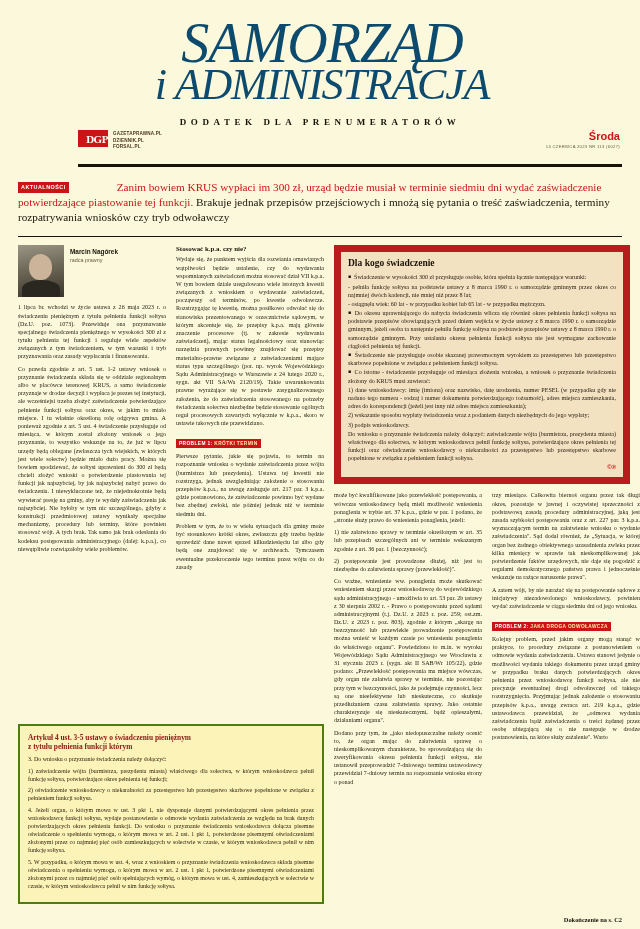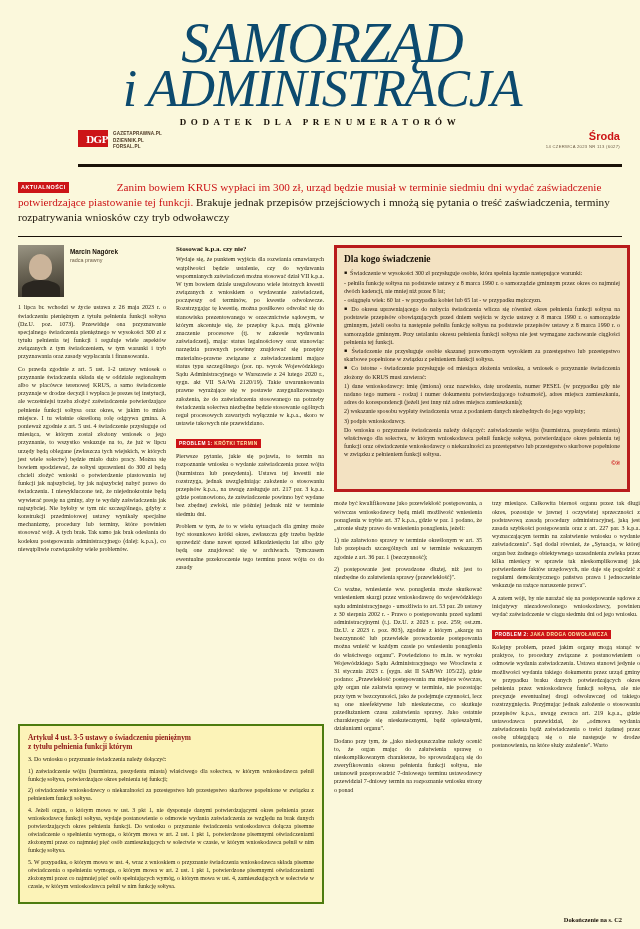--- a/index.html
+++ b/index.html
@@ -37,21 +37,21 @@
     display: block; font-family: "Liberation Serif", serif;
     font-size: 15.5px; font-weight: 700; letter-spacing: -.2px; margin-top: -2px;
   }
   .title-block { flex: 1; margin-left: 4px; }
   .big-title {
     font-family: "Liberation Serif", serif;
     color: #0c4a6e;
     font-size: 56px; font-weight: 400; line-height: .84;
     letter-spacing: -1px; text-align: center; margin: 0; font-style: italic;
   }
-  .big-title .ln2 { display: block; font-size: 52px; letter-spacing: -1.2px; }
+  .big-title .ln2 { display: block; font-size: 44px; letter-spacing: -1.2px; }
 
   .sub-strap {
     font-family: "Liberation Serif", serif;
     font-size: 9px; font-weight: 700; letter-spacing: 4.6px;
     color: #1a1208; text-align: center; margin-top: 7px;
   }
 
   
   .dgp-bar { display: flex; align-items: flex-start; height: 34px; margin-top: 3px; position: relative; }
   .dgp-logo {
@@ -145,22 +145,22 @@
     display: inline-block; background: #cc1417; color: #fff;
     font-family: "Liberation Sans", sans-serif; font-size: 4.8px;
     font-weight: 700; letter-spacing: .4px; padding: 2px 3px;
     margin-bottom: 4px; text-transform: uppercase;
   }
   .red-tag .num { color: #fff; }
   .red-tag .ttl { color: #ffe9a8; }
 
   
   .info-box {
-    background: #f3e2c2; border: 3px solid #b91c1c;
-    padding: 6px 7px 23px 7px; position: relative;
+    background: #f3e2c2; border: 7px solid #b91c1c;
+    padding: 6px 7px 7px 7px; position: relative;
   }
   .info-box h3 {
     font-family: "Liberation Serif", serif; font-weight: 700;
     font-size: 9.5px; margin: 0 0 5px 0; color: #1a1208;
   }
   .info-box .body-txt { font-size: 6.05px; color: #2a2014; }
   .info-box p { margin: 0 0 1px 0; }
   .sq::before {
     content: "\25A0"; color: #1a1208; font-size: 5px;
     margin-right: 3px; vertical-align: 1px;

